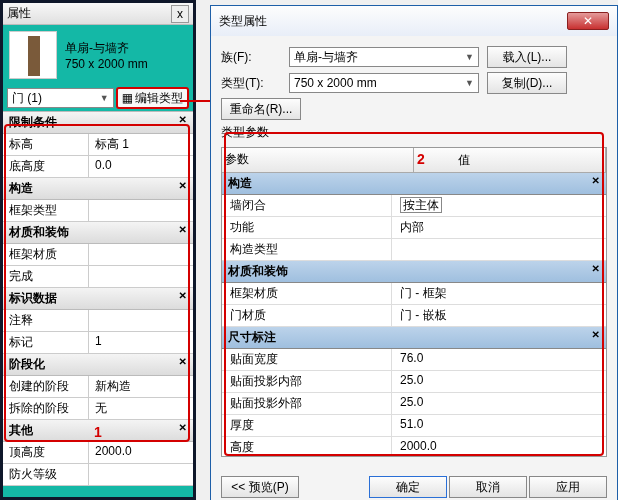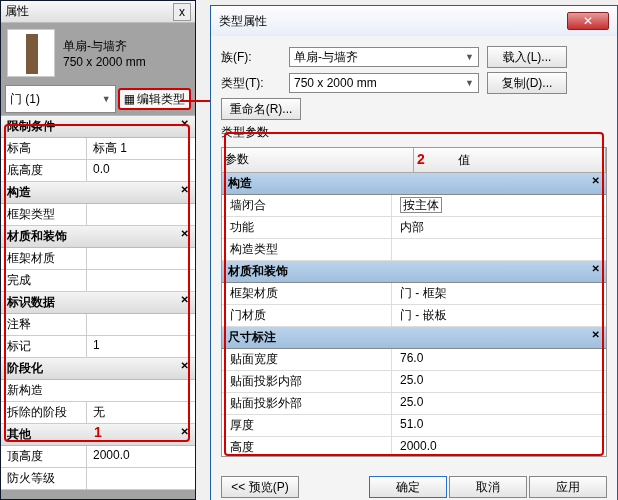--- a/index.html
+++ b/index.html
@@ -1,29 +1,29 @@
 <!DOCTYPE html>
 <html><head>
 <meta charset="utf-8">
 <style>
 *{box-sizing:border-box;margin:0;padding:0;font-family:"Microsoft YaHei",SimSun,sans-serif;font-size:12px}
 body{background:#f0f0f0;width:618px;height:500px;position:relative;overflow:hidden}
-.panel{position:absolute;background:#a3a3a3;border:1px solid #0f172a}
+.panel{position:absolute;background:#14b8a6;border:3px solid #0f172a}
 .prop-panel{left:0;top:0;width:196px;height:500px}
 .type-dialog{left:210px;top:5px;width:408px;height:500px;background:#f4f4f4;border:1px solid #1e5fa8}
 .titlebar{height:22px;display:flex;align-items:center;padding:0 4px}
 .prop-panel .titlebar{background:linear-gradient(#f8f8f8,#e0e0e0);border-bottom:1px solid #bbb}
 .type-dialog .titlebar{background:linear-gradient(#fdfdfd,#e8eef8);height:30px;padding:0 8px;justify-content:space-between}
 .close-x{width:18px;height:18px;text-align:center;line-height:16px;border:1px solid #999;background:#eee;cursor:pointer}
 .type-dialog .close-x{width:42px;height:18px;background:linear-gradient(#e49a9a,#c83030);color:#fff;border:1px solid #8a2020;border-radius:2px}
 .preview-row{display:flex;align-items:center;padding:6px;gap:8px}
 .thumb{width:48px;height:48px;border:1px solid #ccc;background:#fff;position:relative}
 .thumb:before{content:"";position:absolute;left:18px;top:4px;width:12px;height:40px;background:#7a5a3a}
 .sel-row{display:flex;align-items:center;padding:2px 4px;gap:2px}
-.dd{flex:1;height:28px;border:1px solid #888;background:#fff;display:flex;align-items:center;padding:0 4px;justify-content:space-between}
+.dd{flex:1;height:20px;border:1px solid #888;background:#fff;display:flex;align-items:center;padding:0 4px;justify-content:space-between}
 .btn-edit{height:22px;padding:0 4px;border:2px solid #d40000;background:#f8f8f8;display:flex;align-items:center;gap:2px;border-radius:3px}
 .grid{border-top:1px solid #bbb}
 .grid .sec{background:linear-gradient(#f4f4f4,#dcdcdc);padding:2px 6px;font-weight:bold;border-bottom:1px solid #bbb;display:flex;justify-content:space-between}
 .grid .row{display:flex;border-bottom:1px solid #ccc;background:#fff}
 .grid .row .c1{width:86px;padding:2px 6px;border-right:1px solid #ccc}
 .grid .row .c2{flex:1;padding:2px 6px}
 .redbox1{position:absolute;border:2px solid #d40000;border-radius:4px;pointer-events:none}
 .badge{position:absolute;color:#d40000;font-weight:bold;font-size:14px}
 .arrow{position:absolute;left:180px;top:100px;width:50px;height:2px;background:#d40000}
 .arrow:after{content:"";position:absolute;right:-2px;top:-4px;border:5px solid transparent;border-left:8px solid #d40000}
@@ -113,20 +113,21 @@
       </div>
       <div class="row">
         <div class="c1">标记</div>
         <div class="c2">1</div>
       </div>
       <div class="sec">
         <span>阶段化</span>
         <span class="exp">✕</span>
       </div>
       <div class="row">
+        <div class="c1">创建的阶段</div>
         <div class="c2">新构造</div>
       </div>
       <div class="row">
         <div class="c1">拆除的阶段</div>
         <div class="c2">无</div>
       </div>
       <div class="sec">
         <span>其他</span>
         <span class="exp">✕</span>
       </div>

